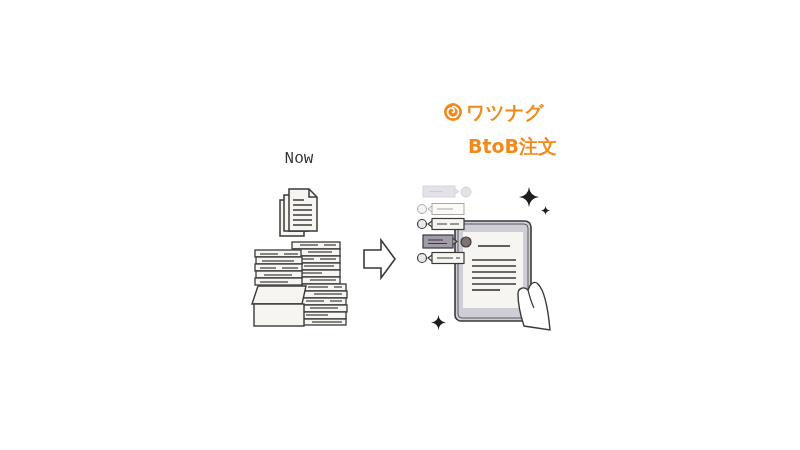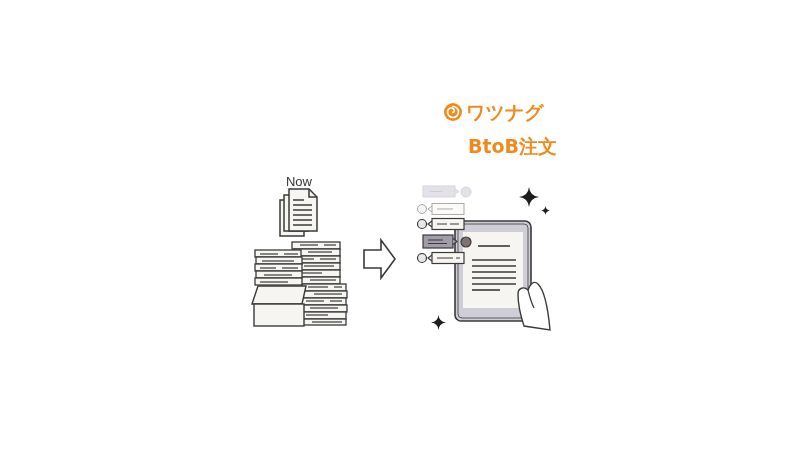--- a/index.html
+++ b/index.html
@@ -15,24 +15,23 @@
       position: relative;
       width: 800px;
       height: 450px;
     }
     .now-label {
       position: absolute;
       left: 282px;
       top: 150px;
       width: 34px;
       text-align: center;
-      font-size: 13px;
+      font-size: 16px;
       color: #333333;
-      font-family: Liberation Sans, sans-serif;
-      margin-top: 24px;
+      font-family: Liberation Mono, monospace;
     }
     .abs { position: absolute; }
     .brand {
       position: absolute;
       left: 443px;
       top: 101px;
       display: flex;
       align-items: center;
       gap: 3px;
     }

